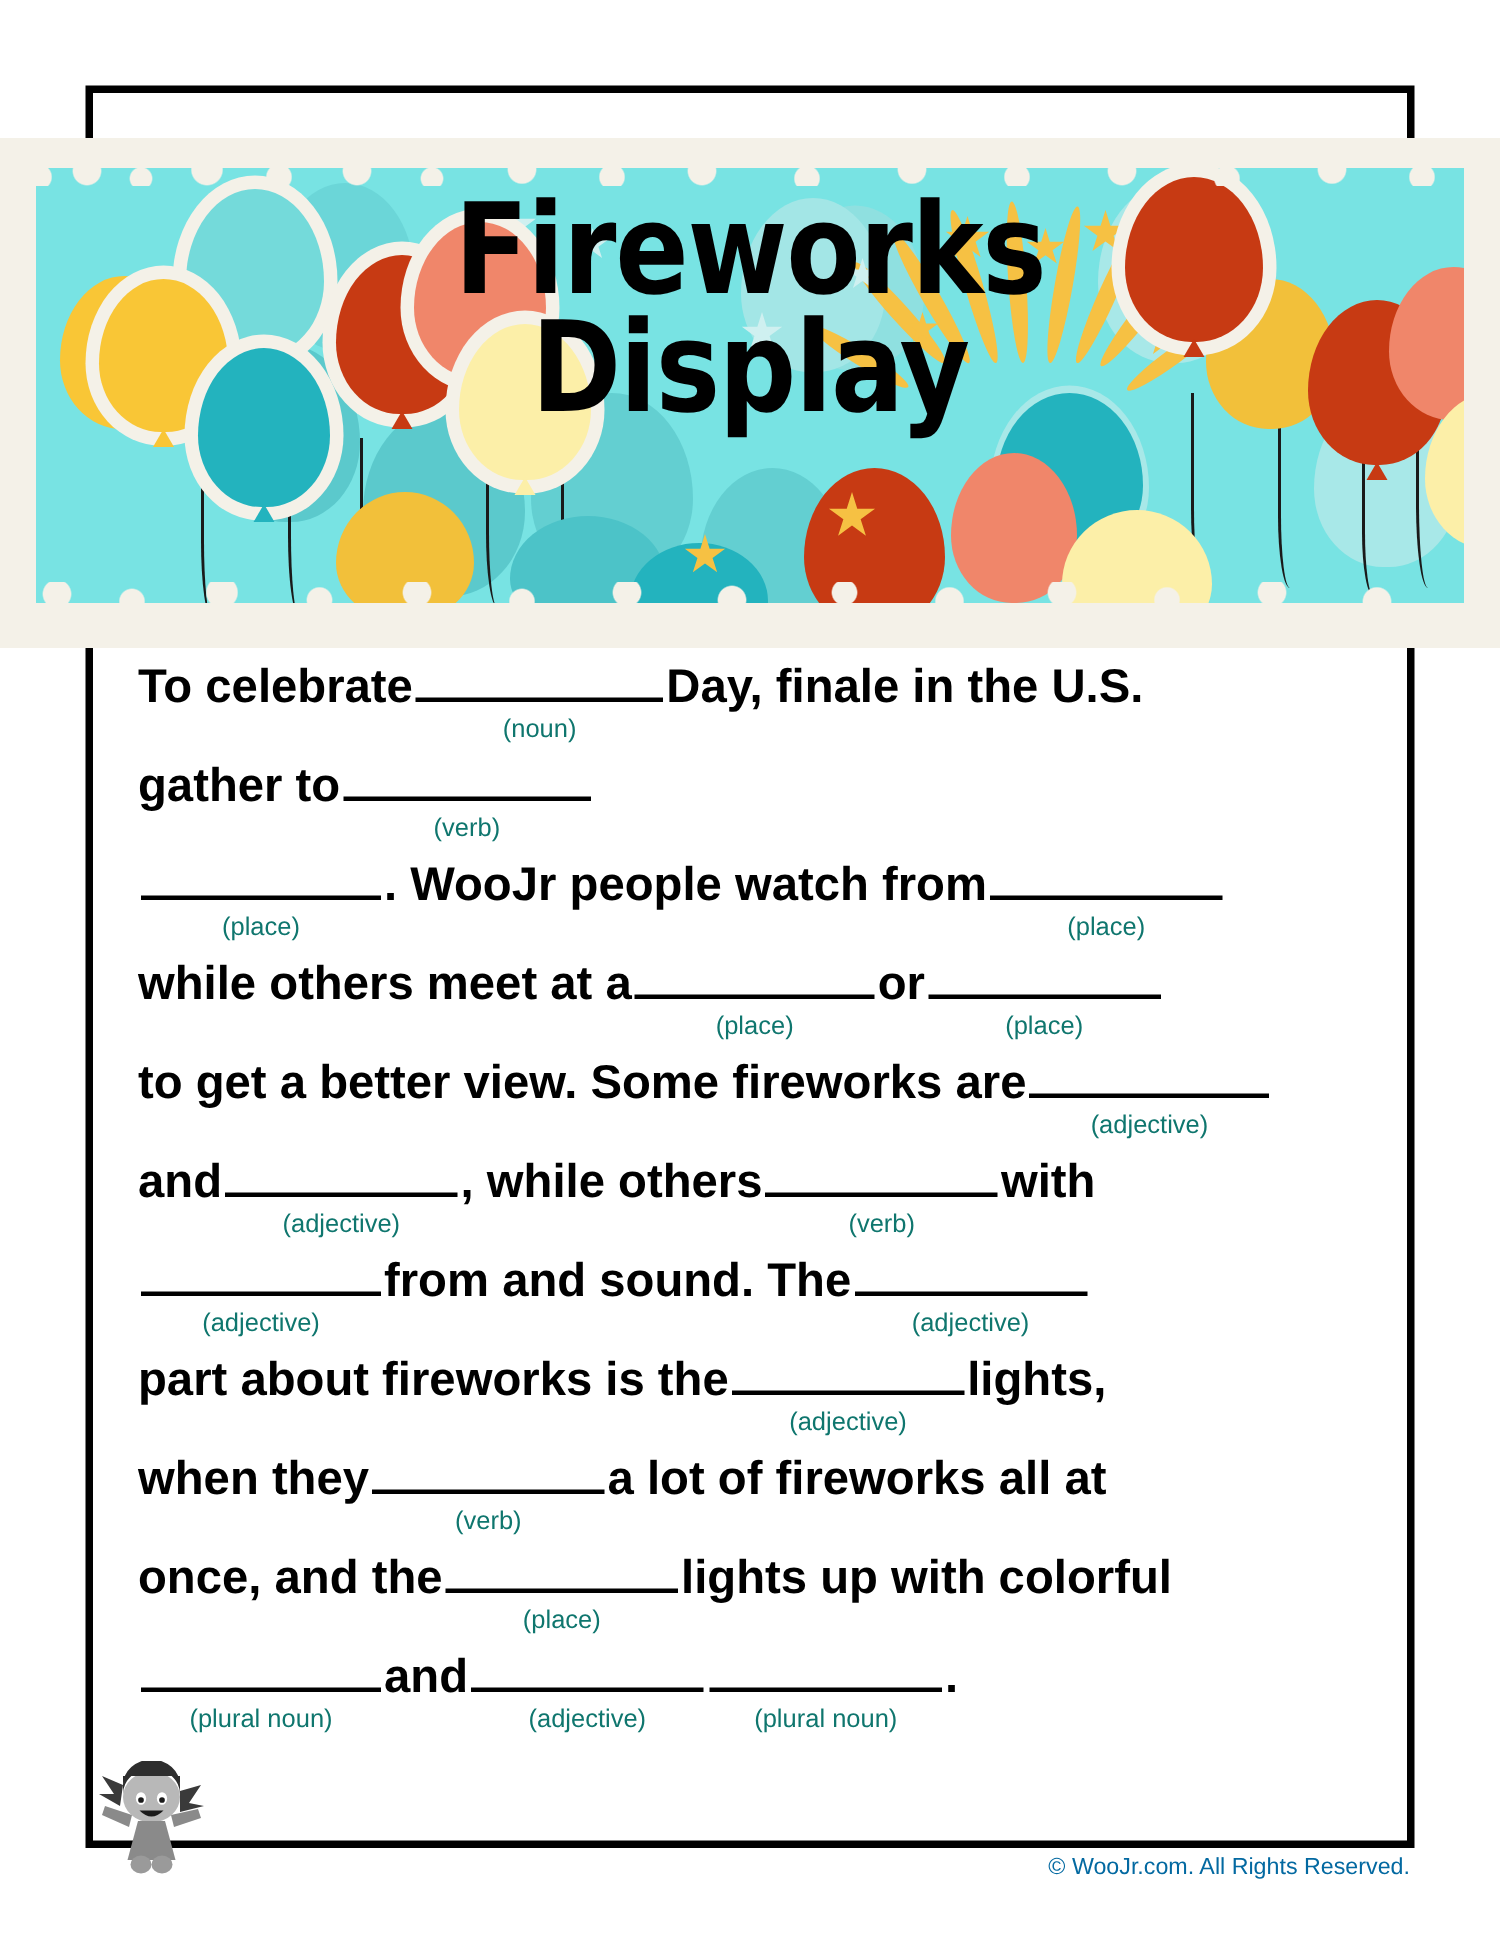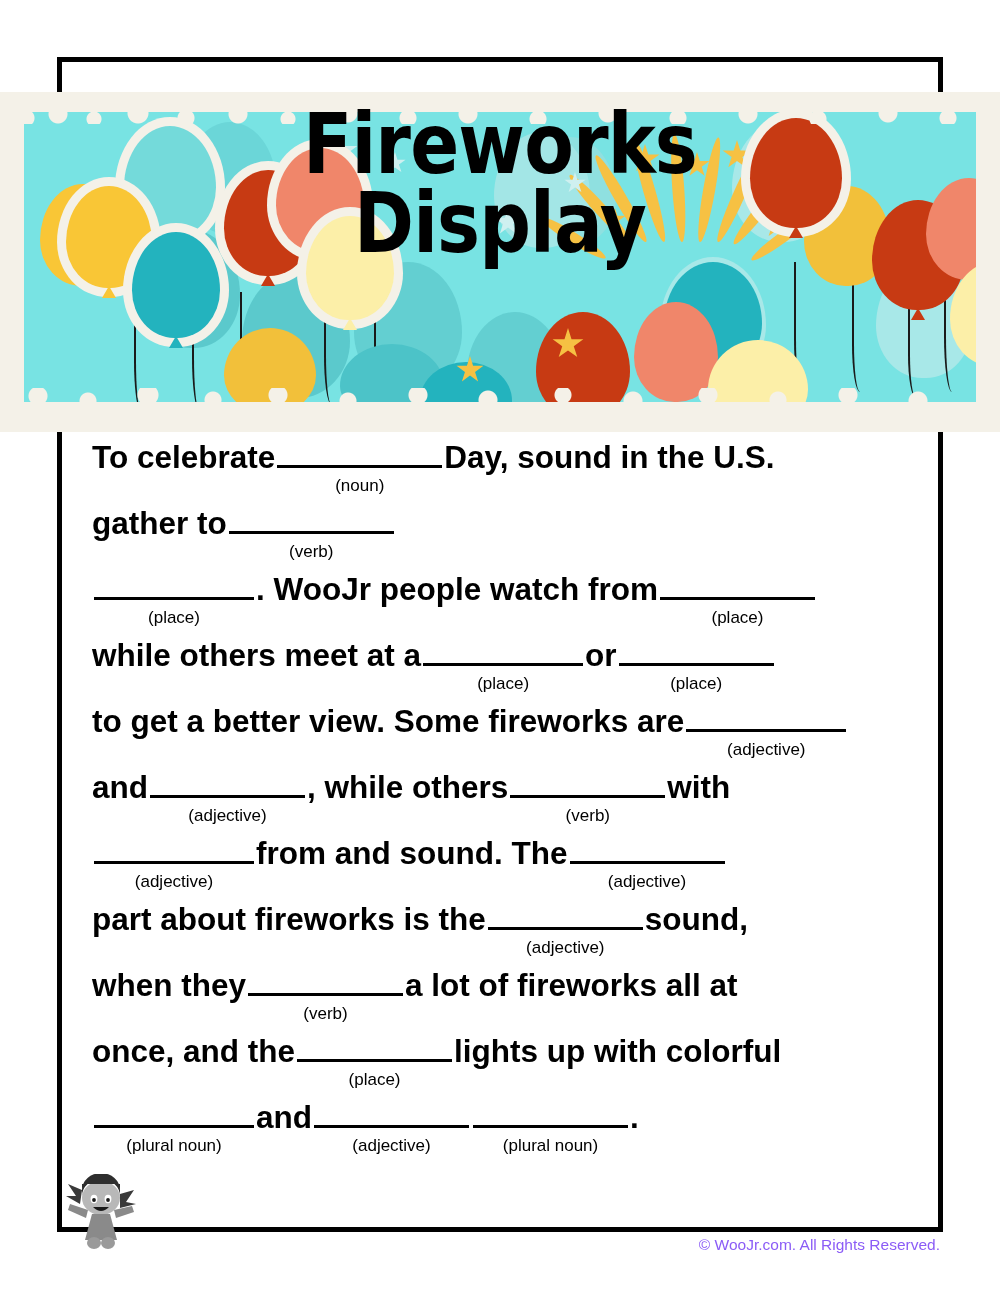--- a/index.html
+++ b/index.html
@@ -97,21 +97,21 @@
       radial-gradient(circle at 830px 7px, #F4F1E8 9px, transparent 10px),
       radial-gradient(circle at 900px 13px, #F4F1E8 9px, transparent 10px);
     z-index: 40;
     pointer-events: none;
   }
 
   
   #banner-title {
     position: absolute;
     left: 0;
-    top: 106px;
+    top: 128px;
     width: 1000px;
     text-align: center;
     z-index: 30;
     pointer-events: none;
   }
   #banner-title .tline {
     font-family: "DejaVu Sans", sans-serif;
     font-weight: 700;
     color: #000000;
     line-height: 0.92;
@@ -152,35 +152,35 @@
     border-bottom: 3px solid #000000;
     height: 28px;
     margin: 0 2px;
   }
   .blank .hint {
     position: absolute;
     left: 50%;
     transform: translateX(-50%);
     top: 29px;
     font-size: 17px;
-    color: #000000;
+    color: #0f766e;
     white-space: nowrap;
     font-family: "Liberation Sans", sans-serif;
   }
   .w155 { width: 155px; }
   .w160 { width: 160px; }
   .w165 { width: 165px; }
 
   
   #copyright {
     position: absolute;
     right: 60px;
     top: 1236px;
     font-size: 15.5px;
-    color: #8b5cf6;
+    color: #0369a1;
     z-index: 6;
     font-family: "Liberation Sans", sans-serif;
   }
 
   
   #ninja-mascot {
     position: absolute;
     left: 62px;
     top: 1174px;
     width: 78px;
@@ -320,28 +320,28 @@
     <div class="star" style="left:432px;top:244px;width:28px;height:28px;"></div>
   </div>
 </div>
 
 <div id="banner-title">
   <span class="tline" id="title-line-1">Fireworks</span>
   <span class="tline" id="title-line-2">Display</span>
 </div>
 
 <div id="worksheet-body">
-    <div class="ws-line" id="line-1"><span class="txt">To celebrate </span><span class="blank w165"><span class="hint">(noun)</span></span><span class="txt"> Day, sound in the U.S.</span></div>
+    <div class="ws-line" id="line-1"><span class="txt">To celebrate </span><span class="blank w165"><span class="hint">(noun)</span></span><span class="txt"> Day, finale in the U.S.</span></div>
     <div class="ws-line" id="line-2"><span class="txt">gather to </span><span class="blank w165"><span class="hint">(verb)</span></span></div>
     <div class="ws-line" id="line-3"><span class="blank w160"><span class="hint">(place)</span></span><span class="txt">. WooJr people watch from</span><span class="blank w155"><span class="hint">(place)</span></span></div>
     <div class="ws-line" id="line-4"><span class="txt">while others meet at a</span><span class="blank w160"><span class="hint">(place)</span></span><span class="txt">or </span><span class="blank w155"><span class="hint">(place)</span></span></div>
     <div class="ws-line" id="line-5"><span class="txt">to get a better view. Some fireworks are </span><span class="blank w160"><span class="hint">(adjective)</span></span></div>
     <div class="ws-line" id="line-6"><span class="txt">and</span><span class="blank w155"><span class="hint">(adjective)</span></span><span class="txt">, while others</span><span class="blank w155"><span class="hint">(verb)</span></span><span class="txt">with</span></div>
     <div class="ws-line" id="line-7"><span class="blank w160"><span class="hint">(adjective)</span></span><span class="txt"> from and sound. The</span><span class="blank w155"><span class="hint">(adjective)</span></span></div>
-    <div class="ws-line" id="line-8"><span class="txt">part about fireworks is the</span><span class="blank w155"><span class="hint">(adjective)</span></span><span class="txt"> sound,</span></div>
+    <div class="ws-line" id="line-8"><span class="txt">part about fireworks is the</span><span class="blank w155"><span class="hint">(adjective)</span></span><span class="txt"> lights,</span></div>
     <div class="ws-line" id="line-9"><span class="txt">when they </span><span class="blank w155"><span class="hint">(verb)</span></span><span class="txt"> a lot of fireworks all at</span></div>
     <div class="ws-line" id="line-10"><span class="txt">once, and the</span><span class="blank w155"><span class="hint">(place)</span></span><span class="txt"> lights up with colorful</span></div>
     <div class="ws-line" id="line-11"><span class="blank w160"><span class="hint">(plural noun)</span></span><span class="txt"> and </span><span class="blank w155"><span class="hint">(adjective)</span></span><span class="txt"> </span><span class="blank w155"><span class="hint">(plural noun)</span></span><span class="txt">.</span></div>
   </div>
 
 <div id="ninja-mascot">
   <svg viewBox="0 0 78 78" width="78" height="78" aria-hidden="true">
 
     <path d="M20 16 L6 10 L14 22 L4 22 L18 30 Z" fill="#3A3A3A"></path>
     <path d="M58 20 L72 16 L64 28 L74 30 L58 34 Z" fill="#3A3A3A"></path>

